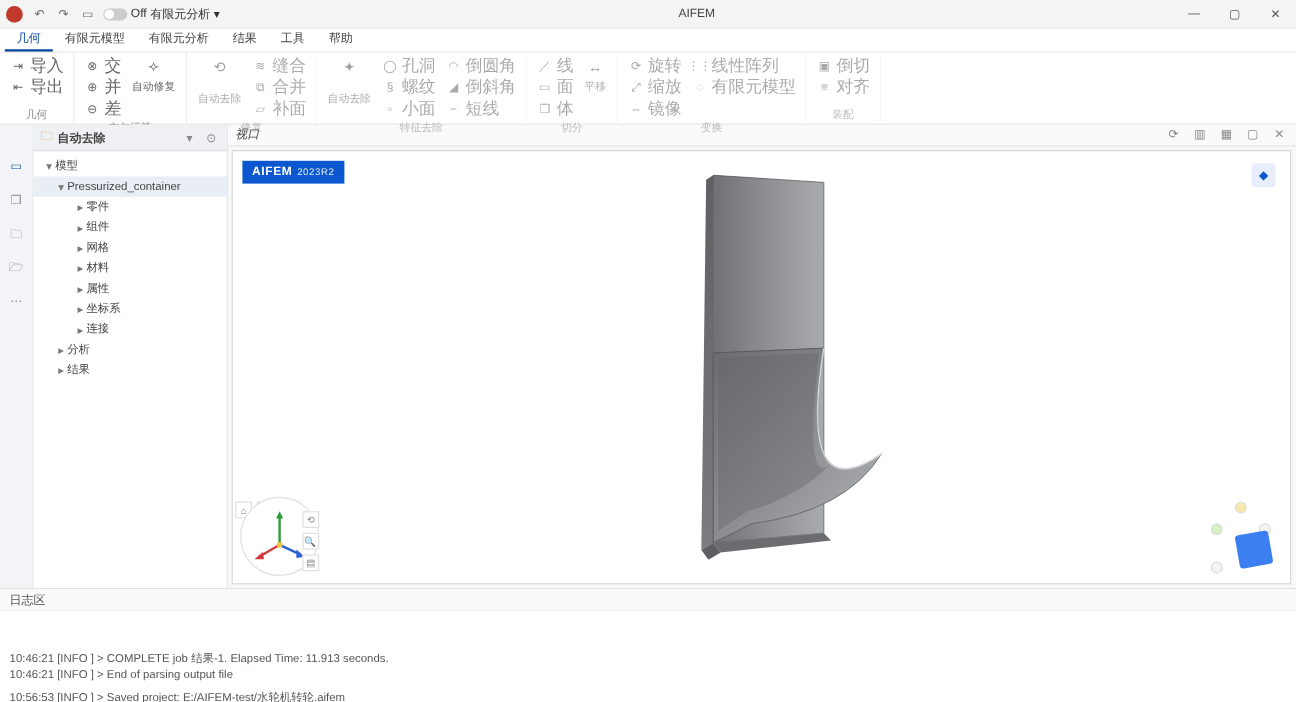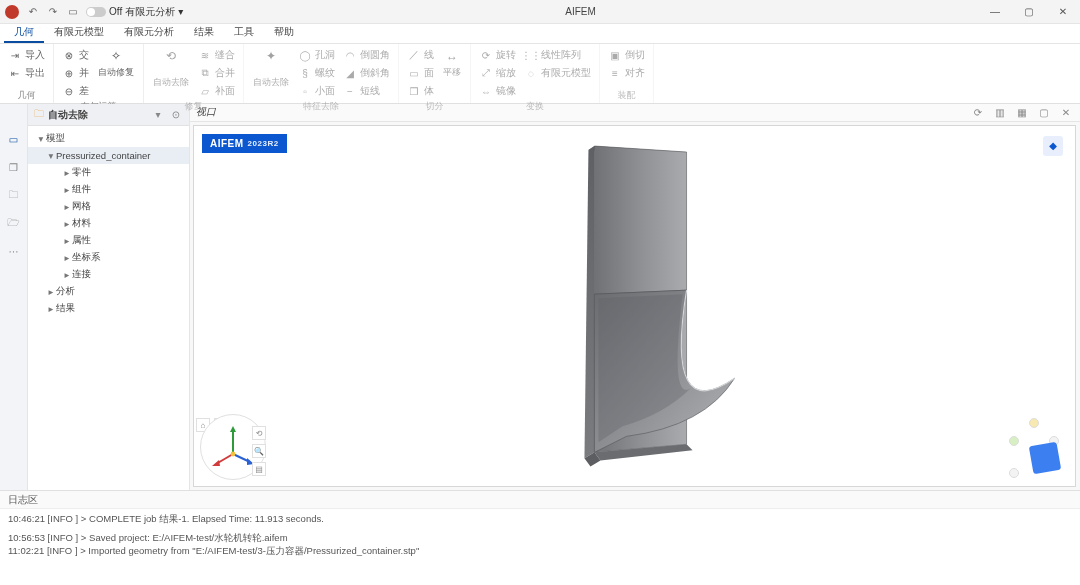--- a/index.html
+++ b/index.html
@@ -17,21 +17,21 @@
   .ribbon { height: 60px; background:#fff; display:flex; border-bottom:1px solid #e0e0e0; }
   .ribbon .group { border-right:1px solid #eee; display:flex; flex-direction:column; padding:2px 6px 0 6px; }
   .ribbon .group-body { flex:1; display:flex; align-items:flex-start; gap:4px; }
   .ribbon .group-title { font-size:9px; color:#888; text-align:center; padding-bottom:1px; }
   .rbtn { display:flex; flex-direction:column; align-items:center; gap:1px; padding:1px 3px; color:#555; }
   .rbtn .ic { width:18px; height:18px; display:flex; align-items:center; justify-content:center; font-size:12px; }
   .rbtn .rl { font-size:9px; white-space:nowrap; color:#666; }
   .rrow { display:flex; flex-direction:column; gap:0; }
   .rmini { display:flex; align-items:center; gap:3px; padding:0 2px; height:18px; color:#666; }
   .rmini .ic { width:14px; height:14px; display:flex; align-items:center; justify-content:center; font-size:10px; }
-  .rmini .rl { font-size:10px; white-space:nowrap; }
+  .rmini .rl { font-size:14px; white-space:nowrap; }
   .disabled { opacity: .55; }
   .content { display:flex; height: calc(585px - 24px - 20px - 60px - 95px); }
   .leftbar { width:28px; background:#f2f4f7; border-right:1px solid #e5e5e5; display:flex; flex-direction:column; align-items:center; gap:10px; padding-top:26px; }
   .leftbar .lb { width:18px; height:18px; display:flex; align-items:center; justify-content:center; color:#888; }
   .leftbar .lb.active { color:#0a4da0; }
   .tree-panel { width:162px; background:#fff; border-right:1px solid #e5e5e5; display:flex; flex-direction:column; }
   .tree-header { height:22px; background:#eef0f3; display:flex; align-items:center; padding:0 6px; gap:4px; border-bottom:1px solid #e2e2e2; }
   .tree-header .folder-ic { color:#e8a13c; }
   .tree-header .title { font-weight:600; font-size:10px; color:#444; flex:1; }
   .tree-header .hb { width:14px; height:14px; display:flex; align-items:center; justify-content:center; color:#888; }
@@ -40,33 +40,33 @@
   .tree .node .tw { width:10px; text-align:center; color:#777; }
   .tree .node.sel { background:#e9eef5; }
   .tree .depth1 { padding-left:18px; }
   .tree .depth2 { padding-left:34px; }
   .viewport-area { flex:1; display:flex; flex-direction:column; }
   .viewport-header { height:22px; display:flex; align-items:center; border-bottom:1px solid #e5e5e5; padding:0 6px; gap:6px; background:#fafafa; }
   .viewport-header .title { font-size:10px; color:#444; flex:1;font-style:italic; }
   .viewport-header .vb { width:16px; height:16px; display:flex; align-items:center; justify-content:center; color:#888; }
   .viewport { flex:1; background:#fff; border:1px solid #d7d7d7; margin:3px 4px 3px 3px; position:relative; }
   .brand { position:absolute; top:8px; left:8px; background:#0b57d0; color:#fff; padding:4px 8px; font-size:10px; font-weight:600; letter-spacing:.5px; display:flex; align-items:center; gap:4px; }
-  .brand .ver { font-size:8px; font-weight:700; opacity:.9; }
+  .brand .ver { font-size:8px; font-weight:400; opacity:.9; }
   .topright-icon { position:absolute; top:10px; right:12px; width:20px; height:20px; background:#e8eefc; border-radius:3px; display:flex; align-items:center; justify-content:center; color:#0b57d0; }
   .triad-panel { position:absolute; left:6px; bottom:6px; width:66px; height:66px; border:1px solid #e0e0e0; border-radius:50%; background:#fff; display:flex; align-items:center; justify-content:center; }
   .triad-tools { position:absolute; left:2px; bottom:54px; display:flex; gap:4px; }
   .triad-tools .tt { width:14px; height:14px; border:1px solid #e0e0e0; background:#fff; font-size:8px; display:flex; align-items:center; justify-content:center; color:#888; }
   .triad-side { position:absolute; left:58px; bottom:10px; display:flex; flex-direction:column; gap:4px; }
   .triad-side .tt { width:14px; height:14px; border:1px solid #e0e0e0; background:#fff; font-size:8px; display:flex; align-items:center; justify-content:center; color:#888; }
   .viewcube { position:absolute; right:10px; bottom:8px; width:70px; height:60px; }
   .viewcube .cube { position:absolute; right:6px; bottom:6px; width:28px; height:28px; background:#3b7ff0; transform:rotate(-10deg); border-radius:3px; }
   .viewcube .dot { position:absolute; width:10px; height:10px; border-radius:50%; background:#f3f3f3; border:1px solid #ddd; }
   .logpanel { height:95px; border-top:1px solid #e0e0e0; background:#fff; display:flex; flex-direction:column; }
   .logpanel .lh { height:18px; display:flex; align-items:center; padding:0 8px; font-size:10px; color:#555; border-bottom:1px solid #eee; background:#fafafa; }
-  .logpanel .logbody { flex:1; overflow:auto; padding:4px 8px; font-size:9.5px; color:#555; line-height:1.35; }
+  .logpanel .logbody { flex:1; overflow:auto; padding:4px 8px; font-size:9.5px; color:#555; line-height:1.35;margin-top:31px; }
   .toggle { display:inline-flex; align-items:center; gap:3px; }
   .toggle .sw { width:20px; height:10px; background:#ccc; border-radius:6px; position:relative; }
   .toggle .sw::after { content:''; position:absolute; left:1px; top:1px; width:8px; height:8px; background:#fff; border-radius:50%; }
   svg { display:block; }
 </style>
 </head>
 <body>
 
 <div class="titlebar">
   <div class="app-icon"></div>
@@ -424,17 +424,18 @@
         <div class="cube"></div>
       </div>
     </div>
   </div>
 </div>
 
 <div class="logpanel">
   <div class="lh">日志区</div>
   <div class="logbody">
     <div>10:46:21 [INFO ] &gt; COMPLETE job 结果-1. Elapsed Time: 11.913 seconds.</div>
+    <div>10:46:21 [INFO ] &gt; End of parsing output file</div>
     <div style="height:6px"></div>
     <div>10:56:53 [INFO ] &gt; Saved project: E:/AIFEM-test/水轮机转轮.aifem</div>
     <div>11:02:21 [INFO ] &gt; Imported geometry from "E:/AIFEM-test/3-压力容器/Pressurized_container.stp"</div>
   </div>
 </div>
 
 </body></html>

